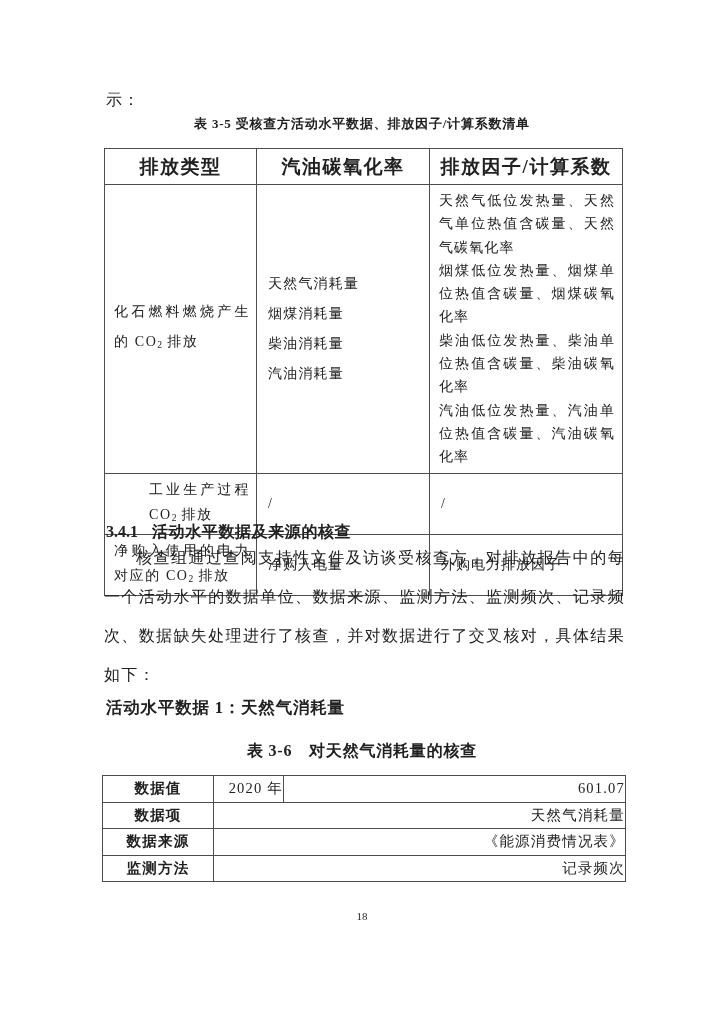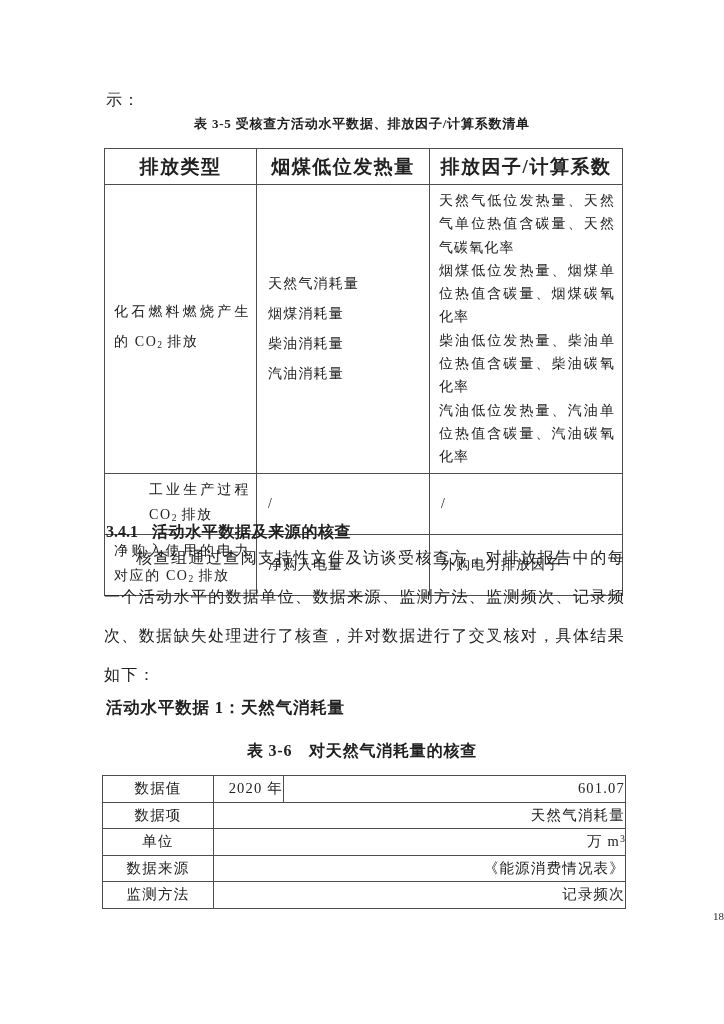--- a/index.html
+++ b/index.html
@@ -126,30 +126,30 @@
   }
   .table36 col.c0 { width: 111px; }
   .table36 col.c1 { width: 70px; }
   .table36 col.c2 { width: 342px; }
   .table36 td {
     border: 1px solid #4d4d4d;
     height: 26.5px;
     vertical-align: middle;
   }
   .table36 td.label-cell {
-    font-weight: normal;
+    font-weight: bold;
     text-align: center;
     letter-spacing: 1.2px;
   }
   .table36 td.value-cell { padding-left: 11px; letter-spacing: 1.2px; text-align: right; }
   
   .page-number {
     position: absolute;
     top: 910px; left: 0; width: 724px;
-    text-align: right;
+    text-align: center;
     font-size: 11px;
     color: #2a2a2a;
   }
 </style>
 </head>
 <body>
 
 <div class="page">
 
 
@@ -159,21 +159,21 @@
 
   <table class="table35">
     <colgroup>
         <col class="c0">
         <col class="c1">
         <col class="c2">
       </colgroup>
     <tbody>
         <tr>
       <th>排放类型</th>
-      <th>烟煤低位发热量</th>
+      <th>汽油碳氧化率</th>
       <th>排放因子/计算系数</th>
     </tr>
     <tr class="row-tall">
       <td class="type-cell">
         <span>化石燃料燃烧产生的 CO</span><sub class="co2">2</sub><span> 排放</span>
       </td>
       <td class="act-cell">
         <div class="act-line">天然气消耗量</div>
         <div class="act-line">烟煤消耗量</div>
         <div class="act-line">柴油消耗量</div>
@@ -223,26 +223,20 @@
         <tr>
       <td class="label-cell">数据值</td>
       <td class="value-cell">2020 年</td>
       <td class="value-cell">601.07</td>
     </tr>
     <tr>
       <td class="label-cell">数据项</td>
       <td class="value-cell" colspan="2">天然气消耗量</td>
     </tr>
     <tr>
-      <td class="label-cell">单位</td>
-      <td class="value-cell" colspan="2">
-        <span>万 m</span><sup class="cube">3</sup>
-      </td>
-    </tr>
-    <tr>
       <td class="label-cell">数据来源</td>
       <td class="value-cell" colspan="2">《能源消费情况表》</td>
     </tr>
     <tr>
       <td class="label-cell">监测方法</td>
       <td class="value-cell" colspan="2">记录频次</td>
     </tr>
   </tbody>
     </table>
 

